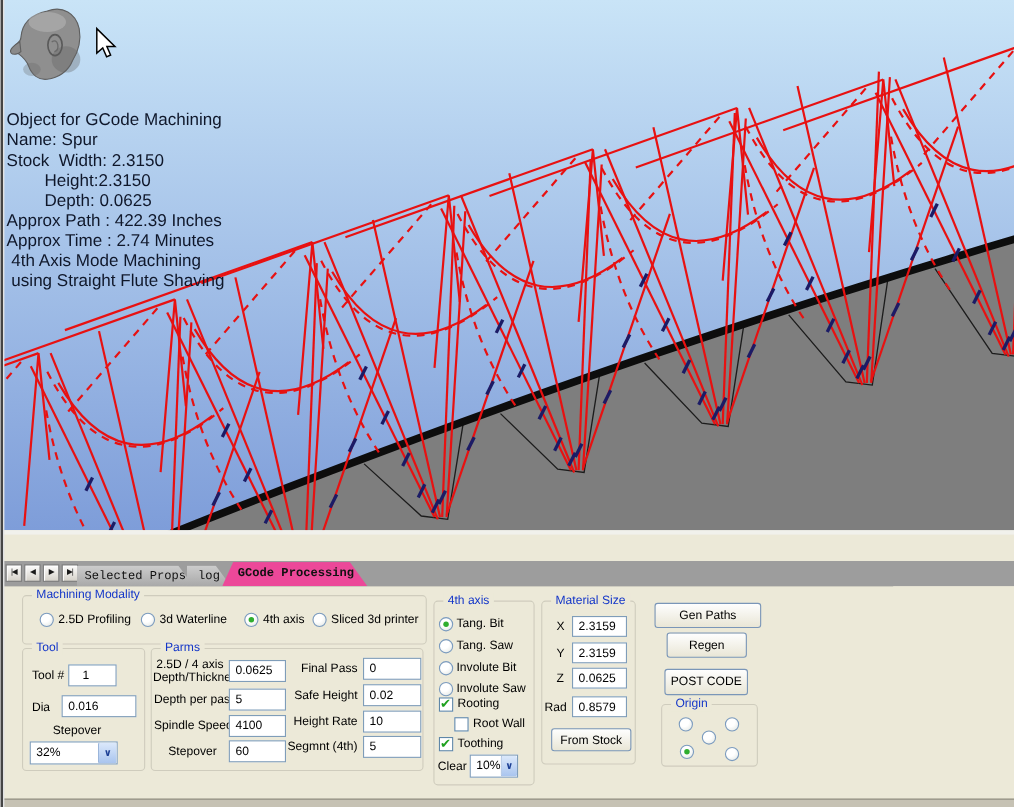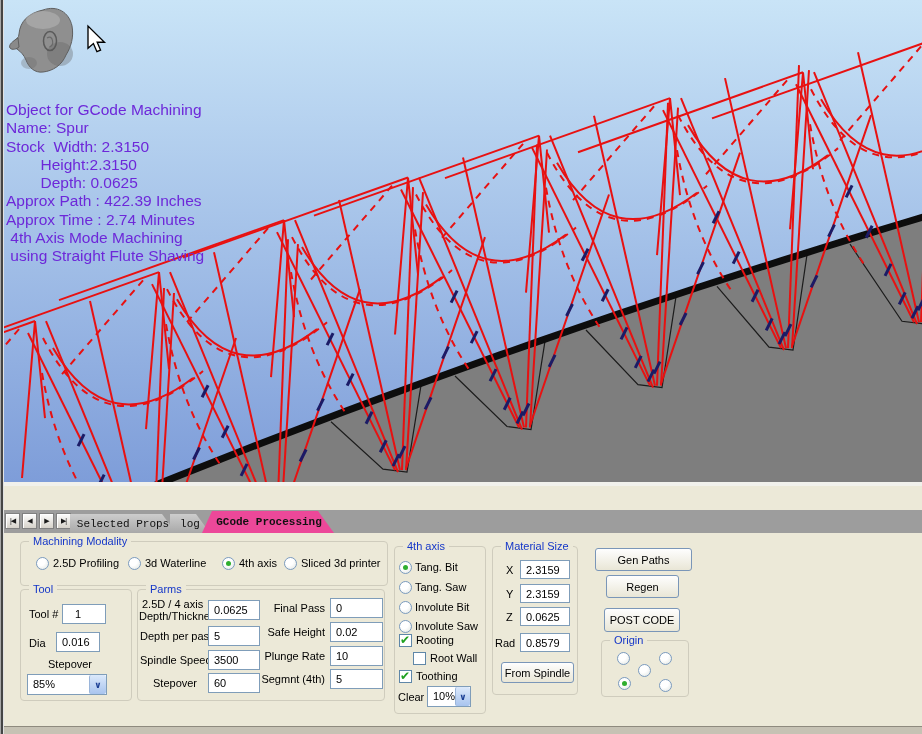--- a/index.html
+++ b/index.html
@@ -245,21 +245,21 @@
       <ellipse cx="24" cy="61" rx="8" ry="6" fill="#666666" opacity="0.30"></ellipse>
       <ellipse cx="45" cy="39" rx="6.5" ry="9.5" fill="none" stroke="#5a5a5a" stroke-width="1.5"></ellipse>
       <path d="M42,36 q4.5,-2.5 5.5,2.5 q1,5 -3,6.5" fill="none" stroke="#6a6a6a" stroke-width="1.2"></path>
     </g>
 
     <g transform="translate(88,26) scale(1.35)">
       <path d="M0,0 L0,16.5 L4,13 L6.6,19 L9.3,17.8 L6.8,12 L12.2,12 Z" fill="#ffffff" stroke="#000000" stroke-width="1"></path>
     </g>
   </svg>
 
-  <div id="overlay-text" style="color: #6d28d9;">Object for GCode Machining
+  <div id="overlay-text" style="color: #0f172a;">Object for GCode Machining
 Name: Spur
 Stock  Width: 2.3150
         Height:2.3150
         Depth: 0.0625
 Approx Path : 422.39 Inches
 Approx Time : 2.74 Minutes
  4th Axis Mode Machining
  using Straight Flute Shaving</div>
   <div id="vp-bottom-strip"></div>
 
@@ -291,44 +291,44 @@
   <span class="lbl" style="left:239px;top:557px">4th axis</span>
   <span class="radio" style="left:284px;top:557px" data-on="false"></span>
   <span class="lbl" style="left:301px;top:557px">Sliced 3d printer</span>
 
   <div class="gbox" style="left:20px;top:589px;width:112px;height:112px">
     <span class="legend">Tool</span>
   </div>
   <span class="lbl" style="left:29px;top:608px">Tool #</span>
   <div class="txt" style="left:62px;top:604px;width:44px;height:20px;padding-left:12px">1</div>
   <span class="lbl" style="left:29px;top:637px">Dia</span>
-  <div class="txt" style="left:56px;top:632px;width:44px;height:20px">0.016</div>
+  <div class="txt" style="left:56px;top:632px;width:68px;height:20px">0.016</div>
   <span class="lbl" style="left:48px;top:658px">Stepover</span>
   <div class="combo" style="left:27px;top:674px;width:80px;height:21px">
-    <span class="val">85%</span>
+    <span class="val">32%</span>
     <span class="arrow">∨</span>
   </div>
 
   <div class="gbox" style="left:137px;top:589px;width:248px;height:112px">
     <span class="legend">Parms</span>
   </div>
   <span class="lbl" style="left:142px;top:598px">2.5D  /  4 axis</span>
   <span class="lbl" style="left:139px;top:610px">Depth/Thickness</span>
   <div class="txt" style="left:208px;top:600px;width:52px;height:20px">0.0625</div>
   <span class="lbl" style="left:140px;top:630px">Depth per pass:</span>
   <div class="txt" style="left:208px;top:626px;width:52px;height:20px">5</div>
   <span class="lbl" style="left:140px;top:654px">Spindle Speed:</span>
-  <div class="txt" style="left:208px;top:650px;width:52px;height:20px">3500</div>
+  <div class="txt" style="left:208px;top:650px;width:52px;height:20px">4100</div>
   <span class="lbl" style="left:153px;top:677px">Stepover</span>
   <div class="txt" style="left:208px;top:673px;width:52px;height:20px">60</div>
   <span class="lbl r" style="left:255px;top:602px;width:70px">Final Pass</span>
   <div class="txt" style="left:330px;top:598px;width:53px;height:20px">0</div>
   <span class="lbl r" style="left:255px;top:626px;width:70px">Safe Height</span>
   <div class="txt" style="left:330px;top:622px;width:53px;height:20px">0.02</div>
-  <span class="lbl r" style="left:255px;top:650px;width:70px">Plunge Rate</span>
+  <span class="lbl r" style="left:255px;top:650px;width:70px">Height Rate</span>
   <div class="txt" style="left:330px;top:646px;width:53px;height:20px">10</div>
   <span class="lbl r" style="left:252px;top:673px;width:73px">Segmnt (4th)</span>
   <div class="txt" style="left:330px;top:669px;width:53px;height:20px">5</div>
 
   <div class="gbox" style="left:394px;top:546px;width:92px;height:168px">
     <span class="legend">4th axis</span>
   </div>
   <span class="radio" style="left:399px;top:561px" data-on="true"></span>
   <span class="lbl" style="left:415px;top:561px">Tang. Bit</span>
   <span class="radio" style="left:399px;top:581px" data-on="false"></span>
@@ -353,21 +353,21 @@
     <span class="legend">Material Size</span>
   </div>
   <span class="lbl" style="left:506px;top:564px">X</span>
   <div class="txt" style="left:520px;top:560px;width:50px;height:19px">2.3159</div>
   <span class="lbl" style="left:506px;top:588px">Y</span>
   <div class="txt" style="left:520px;top:584px;width:50px;height:19px">2.3159</div>
   <span class="lbl" style="left:506px;top:611px">Z</span>
   <div class="txt" style="left:520px;top:607px;width:50px;height:19px">0.0625</div>
   <span class="lbl" style="left:495px;top:637px">Rad</span>
   <div class="txt" style="left:520px;top:633px;width:50px;height:19px">0.8579</div>
-  <div class="btn" style="left:501px;top:662px;width:73px;height:21px">From Spindle</div>
+  <div class="btn" style="left:501px;top:662px;width:73px;height:21px">From Stock</div>
 
   <div class="btn" style="left:595px;top:548px;width:97px;height:23px">Gen Paths</div>
   <div class="btn" style="left:606px;top:575px;width:73px;height:23px">Regen</div>
   <div class="btn" style="left:604px;top:608px;width:76px;height:24px">POST CODE</div>
 
   <div class="gbox" style="left:601px;top:640px;width:88px;height:57px">
     <span class="legend">Origin</span>
   </div>
   <span class="radio" style="left:617px;top:652px" data-on="false"></span>
   <span class="radio" style="left:659px;top:652px" data-on="false"></span>

